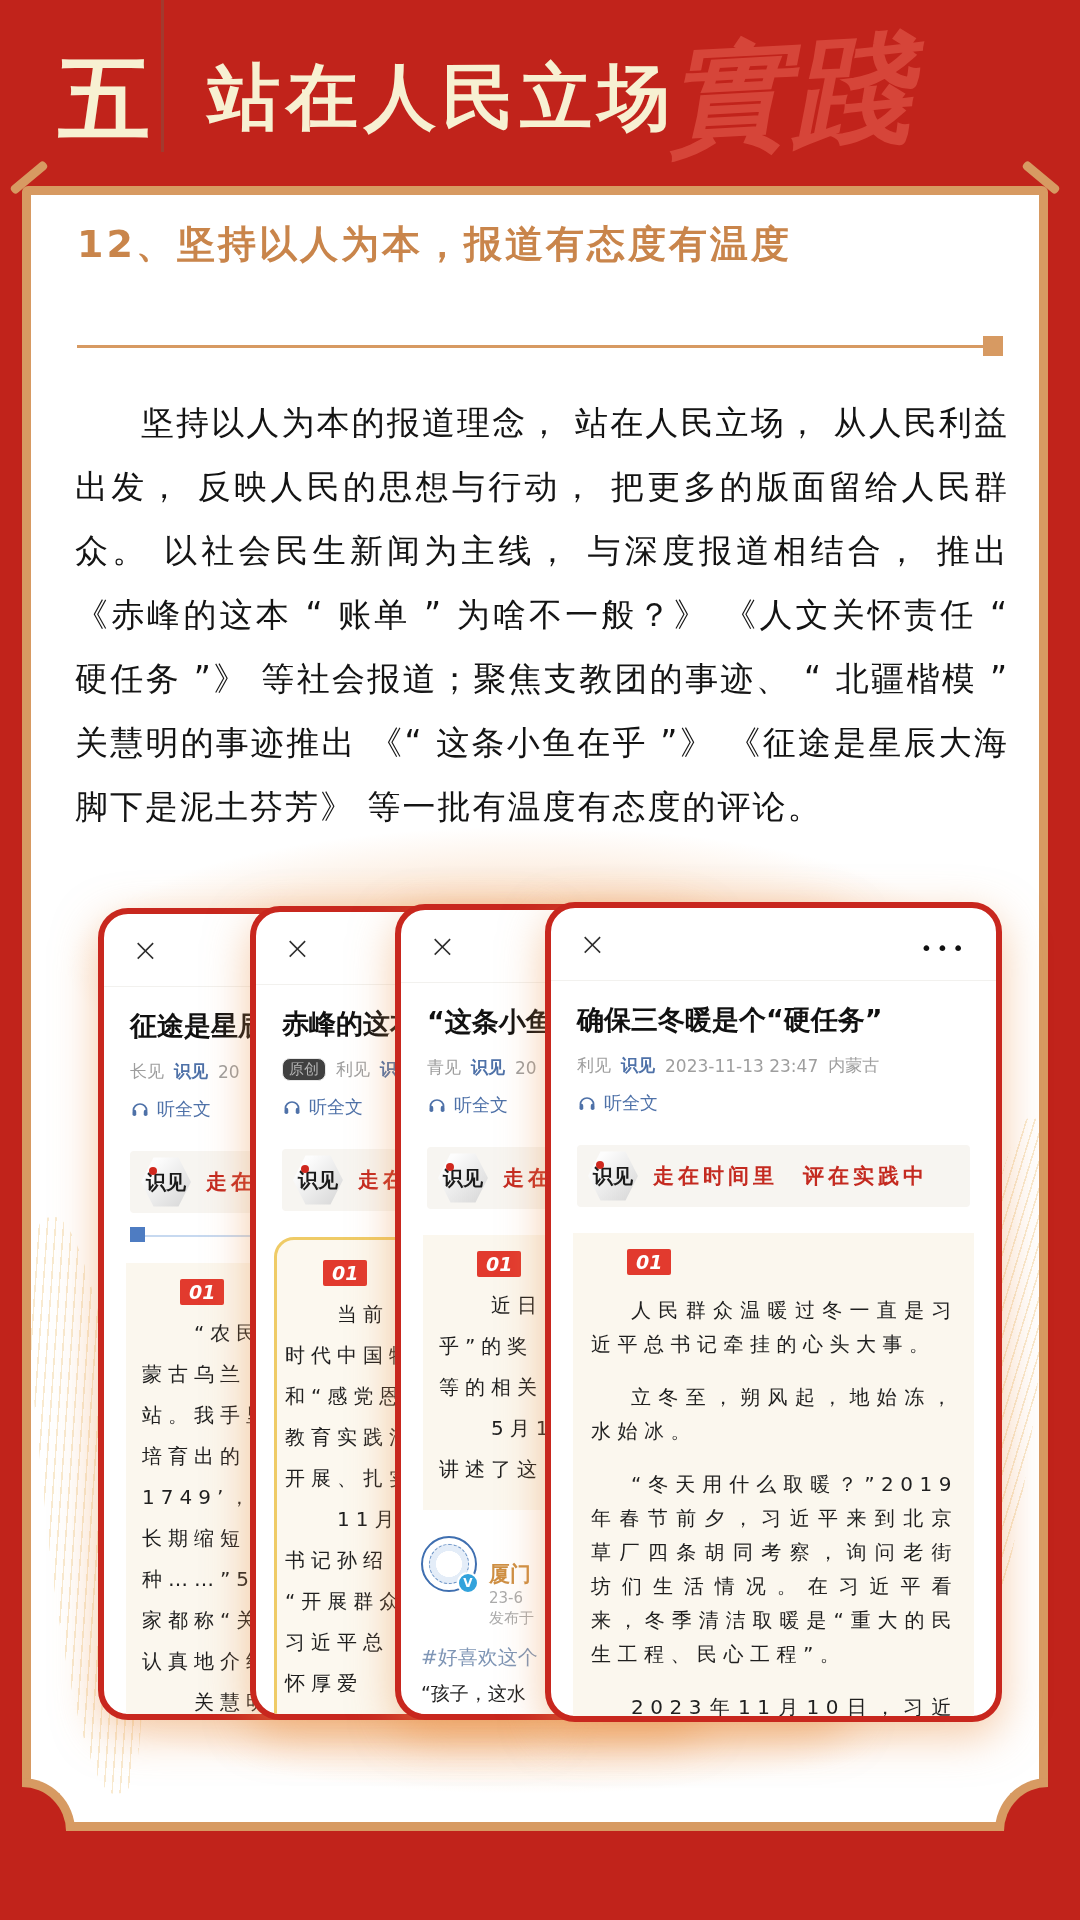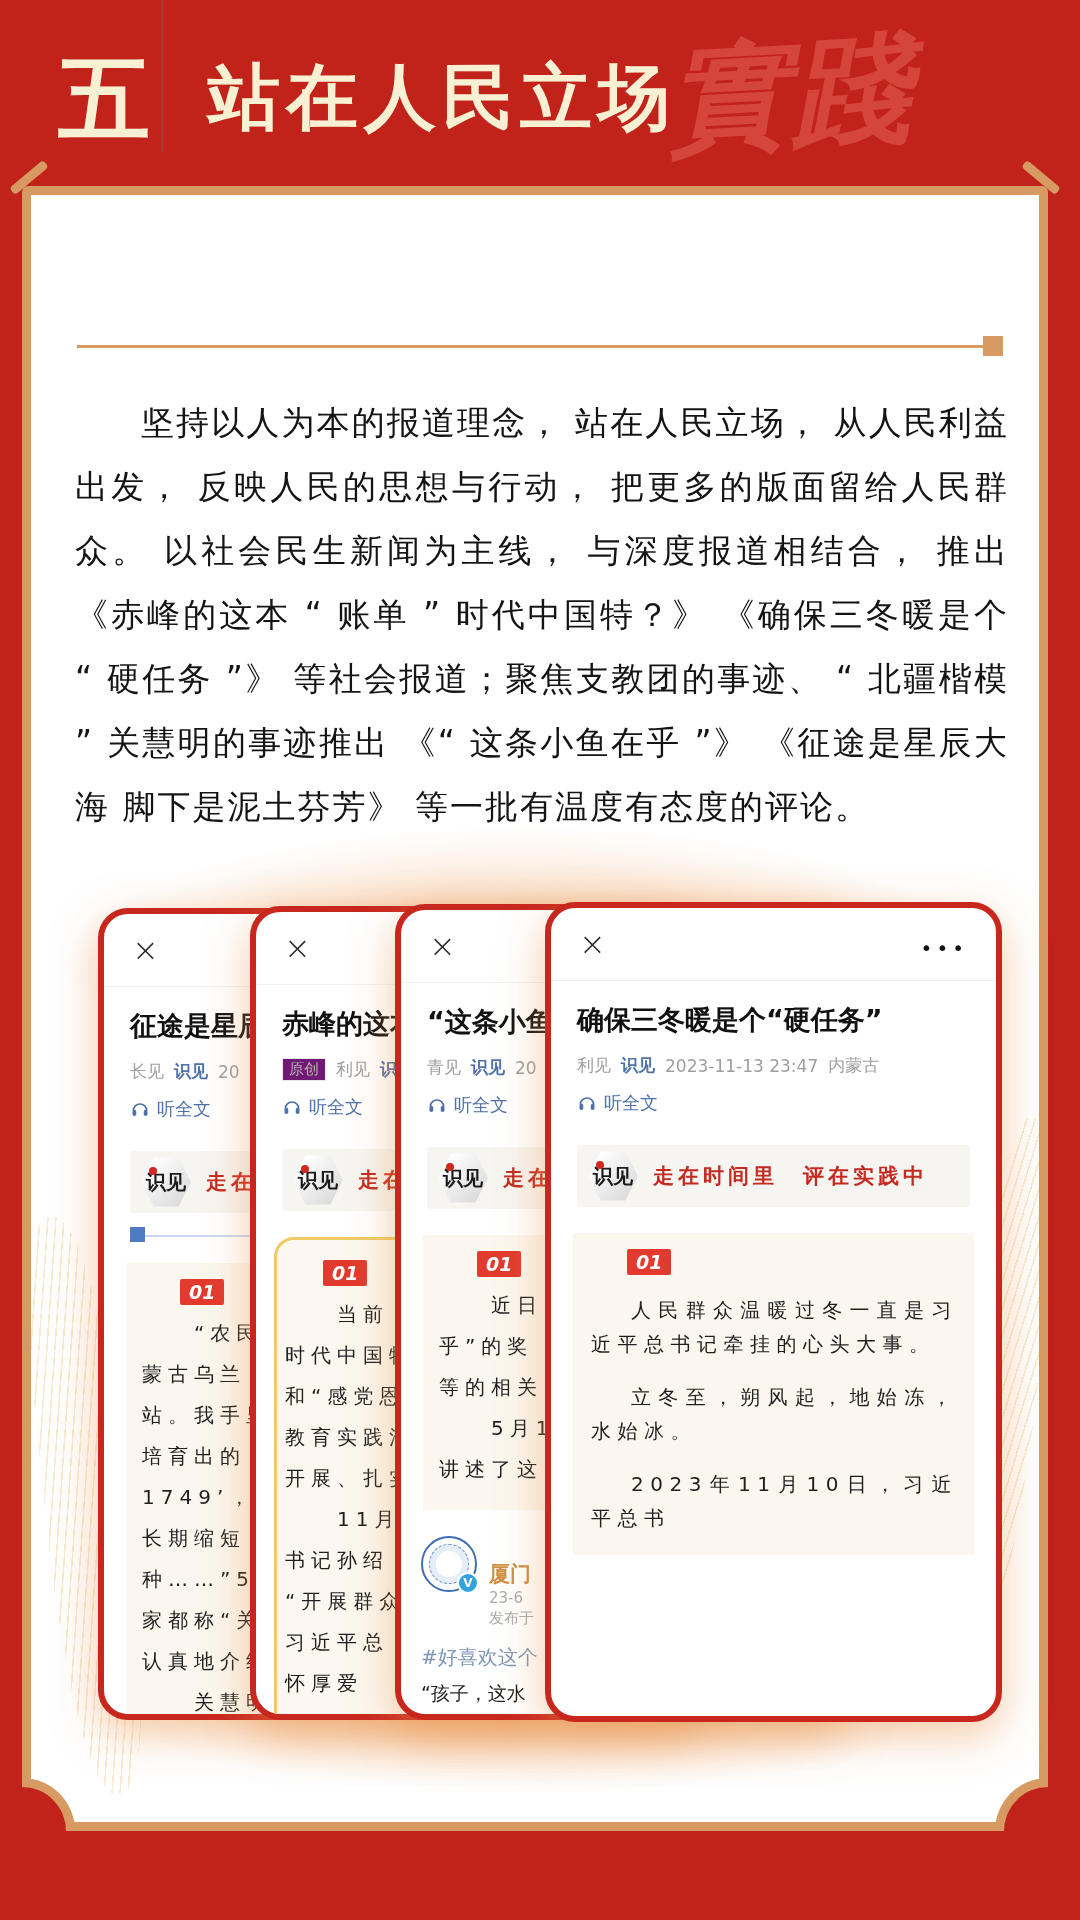--- a/index.html
+++ b/index.html
@@ -43,21 +43,21 @@
   .card.c1{left:67px;top:713px;width:440px;height:800px;z-index:2;}
   .card.c2{left:219px;top:711px;width:440px;height:802px;z-index:3;}
   .card.c3{left:364px;top:709px;width:440px;height:804px;z-index:4;}
   .card.c4{left:514px;top:707px;width:445px;height:808px;z-index:5;}
   .x{position:absolute;top:20px;left:28px;font-size:32px;font-weight:300;color:#2E2E2E;line-height:1;}
   .more{position:absolute;top:30px;right:28px;font-size:20px;letter-spacing:4px;color:#111;line-height:1;}
   .chr{position:absolute;top:72px;left:0;right:0;height:1px;background:#F2F1EE;}
   .ctitle{margin:94px 26px 0;font-size:27px;font-weight:700;color:#111;white-space:nowrap;}
   .cmeta{margin:16px 26px 0;font-size:17px;color:#9E9E9E;white-space:nowrap;display:flex;align-items:center;}
   .cmeta .chan{color:#4E71A8;font-weight:600;margin:0 10px;}
-  .cmeta .tag{border:1px solid #E8E8E8;background:#701a75;color:#B5B5B5;font-size:15px;padding:1px 6px;margin-right:10px;border-radius:1px;}
+  .cmeta .tag{border:1px solid #E8E8E8;background:#404040;color:#B5B5B5;font-size:15px;padding:1px 6px;margin-right:10px;border-radius:8px;}
   .cmeta .reg{margin-left:10px;}
   .listen{margin:14px 26px 0;font-size:18px;color:#4E71A8;display:flex;align-items:center;gap:7px;}
   .banner{margin:30px 26px 0;height:62px;background:#F7F5F1;display:flex;align-items:center;padding:0 10px;border-radius:4px;}
   .hex{position:relative;width:52px;height:52px;flex:0 0 52px;
     clip-path:polygon(26% 3%,74% 3%,98% 50%,74% 97%,26% 97%,2% 50%);
     background:linear-gradient(135deg,#FDFDFD 20%,#D9D9D9 90%);
     display:flex;align-items:center;justify-content:center;font-size:20px;font-weight:900;color:#1A1A1A;}
   .hex::before{content:"";position:absolute;left:9px;top:11px;width:8px;height:8px;border-radius:50%;background:#D0281E;}
   .slogan{margin-left:14px;color:#C42A20;font-weight:800;font-size:21px;letter-spacing:4px;white-space:nowrap;}
   .content{margin:26px 22px 0;background:#FBF7EE;padding:16px 8px 20px 8px;}
@@ -99,24 +99,25 @@
   <div class="notch nbl"></div>
   <div class="notch nbr"></div>
 
   <div class="inner">
     <div class="glow g1"></div>
     <div class="glow g2"></div>
     <div class="waves wl"></div>
     <div class="waves wr"></div>
   </div>
 
+  <div class="stitle">12、坚持以人为本，报道有态度有温度</div>
   <div class="sdivider">
     <span class="sq"></span>
   </div>
-  <div class="sparagraph">坚持以人为本的报道理念， 站在人民立场， 从人民利益出发， 反映人民的思想与行动， 把更多的版面留给人民群众。 以社会民生新闻为主线， 与深度报道相结合， 推出 《赤峰的这本 “ 账单 ” 时代中国特？》 《确保三冬暖是个 “ 硬任务 ”》 等社会报道；聚焦支教团的事迹、 “ 北疆楷模 ” 关慧明的事迹推出 《“ 这条小鱼在乎 ”》 《征途是星辰大海 脚下是泥土芬芳》 等一批有温度有态度的评论。</div>
+  <div class="sparagraph">坚持以人为本的报道理念， 站在人民立场， 从人民利益出发， 反映人民的思想与行动， 把更多的版面留给人民群众。 以社会民生新闻为主线， 与深度报道相结合， 推出 《赤峰的这本 “ 账单 ” 为啥不一般？》 《人文关怀责任 “ 硬任务 ”》 等社会报道；聚焦支教团的事迹、 “ 北疆楷模 ” 关慧明的事迹推出 《“ 这条小鱼在乎 ”》 《征途是星辰大海 脚下是泥土芬芳》 等一批有温度有态度的评论。</div>
 
   <div class="card c1">
     <div class="x">×</div>
     <div class="chr"></div>
     <div class="ctitle">征途是星辰</div>
     <div class="cmeta">
       <span>长见</span>
       <span class="chan">识见</span>
       <span>20</span>
     </div>
@@ -264,17 +265,18 @@
     </div>
     <div class="banner">
       <div class="hex">识见</div>
       <div class="slogan">走在时间里　评在实践中</div>
     </div>
     <div class="content">
       <span class="badge">01</span>
       <div>
           <div class="p4">人民群众温暖过冬一直是习近平总书记牵挂的心头大事。</div>
           <div class="p4">立冬至，朔风起，地始冻，水始冰。</div>
+          <div class="p4">“冬天用什么取暖？”2019年春节前夕，习近平来到北京草厂四条胡同考察，询问老街坊们生活情况。在习近平看来，冬季清洁取暖是“重大的民生工程、民心工程”。</div>
           <div class="p4">2023年11月10日，习近平总书</div>
         </div>
     </div>
   </div>
 </div>
 
 </body></html>

